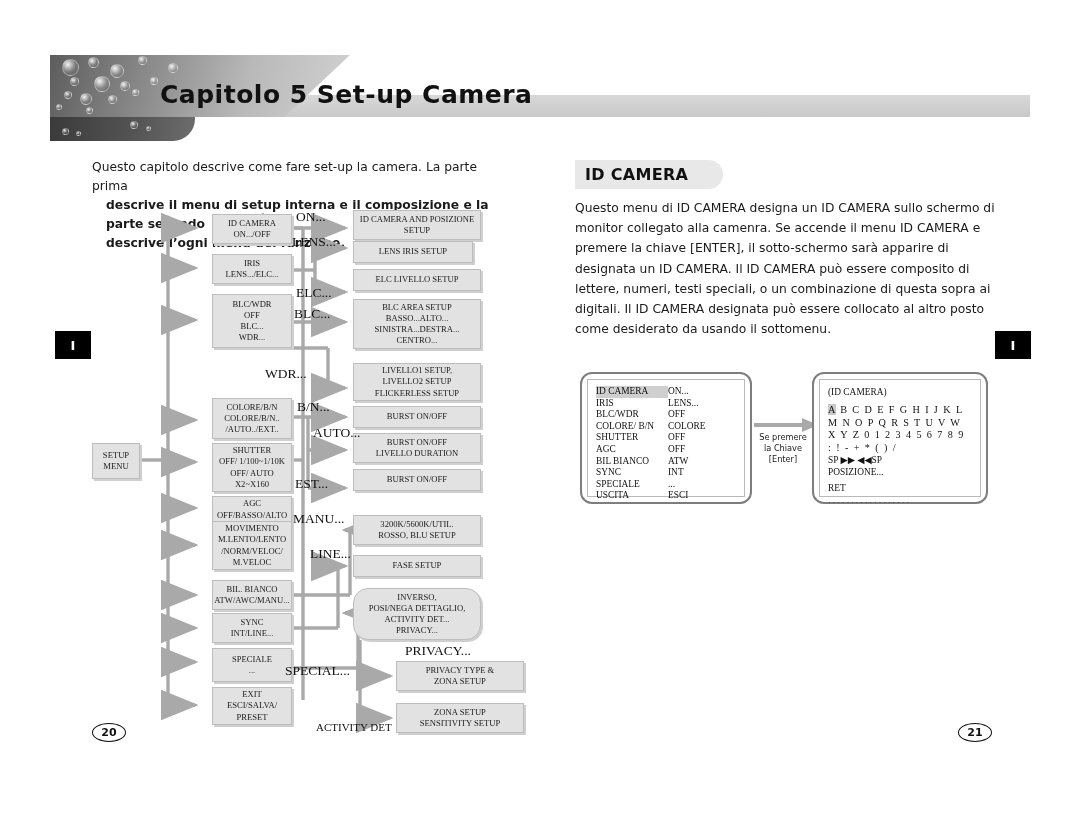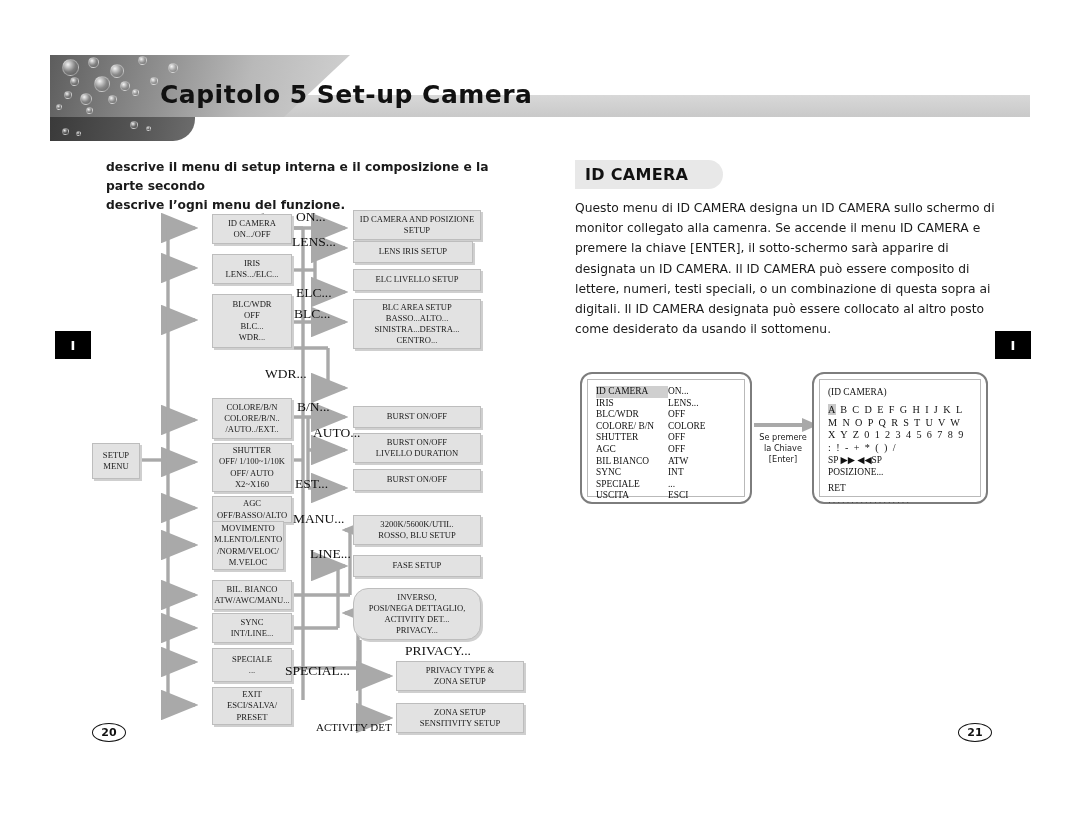--- a/index.html
+++ b/index.html
@@ -161,20 +161,21 @@
   </div>
   <div class="chapter-title">Capitolo 5 Set-up Camera</div>
 
   <div class="tab left">I</div>
   <div class="tab right">I</div>
 
   <div class="pageno l">20</div>
   <div class="pageno r">21</div>
 
   <div class="intro">
+    <div class="l1">Questo capitolo descrive come fare set-up la camera. La parte prima</div>
     <div class="l2">descrive il menu di setup interna e il composizione e la parte secondo</div>
     <div class="l3">descrive l’ogni menu del funzione.</div>
   </div>
 
   <div class="flow">
 
     <svg width="560" height="816">
       <defs>
         <marker id="ah" markerWidth="11" markerHeight="9" refX="10" refY="4.5" orient="auto">
           <path d="M0,0 L11,4.5 L0,9 z" fill="#a9a9a9"></path>
@@ -268,21 +269,21 @@
     <div class="fbox" style="left:212px; top:443px; width:80px; height:49px;">
       <span class="ln">SHUTTER</span>
       <span class="ln">OFF/ 1/100~1/10K</span>
       <span class="ln">OFF/ AUTO</span>
       <span class="ln">X2~X160</span>
     </div>
     <div class="fbox" style="left:212px; top:496px; width:80px; height:27px;">
       <span class="ln">AGC</span>
       <span class="ln">OFF/BASSO/ALTO</span>
     </div>
-    <div class="fbox" style="left:212px; top:521px; width:72px; height:49px;font-family:Liberation Serif, serif;">
+    <div class="fbox" style="left:212px; top:521px; width:80px; height:49px;font-family:Liberation Serif, serif;">
       <span class="ln">MOVIMENTO</span>
       <span class="ln">M.LENTO/LENTO</span>
       <span class="ln">/NORM/VELOC/</span>
       <span class="ln">M.VELOC</span>
     </div>
     <div class="fbox" style="left:212px; top:580px; width:80px; height:30px;">
       <span class="ln">BIL. BIANCO</span>
       <span class="ln">ATW/AWC/MANU...</span>
     </div>
     <div class="fbox" style="left:212px; top:613px; width:80px; height:30px;">
@@ -307,20 +308,25 @@
       <span class="ln">LENS IRIS SETUP</span>
     </div>
     <div class="fbox" style="left:353px; top:269px; width:128px; height:22px;">
       <span class="ln">ELC LIVELLO SETUP</span>
     </div>
     <div class="fbox" style="left:353px; top:299px; width:128px; height:50px;">
       <span class="ln">BLC AREA SETUP</span>
       <span class="ln">BASSO...ALTO...</span>
       <span class="ln">SINISTRA...DESTRA...</span>
       <span class="ln">CENTRO...</span>
+    </div>
+    <div class="fbox" style="left:353px; top:363px; width:128px; height:38px;">
+      <span class="ln">LIVELLO1 SETUP,</span>
+      <span class="ln">LIVELLO2 SETUP</span>
+      <span class="ln">FLICKERLESS SETUP</span>
     </div>
     <div class="fbox" style="left:353px; top:406px; width:128px; height:22px;">
       <span class="ln">BURST ON/OFF</span>
     </div>
     <div class="fbox" style="left:353px; top:433px; width:128px; height:30px;">
       <span class="ln">BURST ON/OFF</span>
       <span class="ln">LIVELLO DURATION</span>
     </div>
     <div class="fbox" style="left:353px; top:469px; width:128px; height:22px;">
       <span class="ln">BURST ON/OFF</span>

